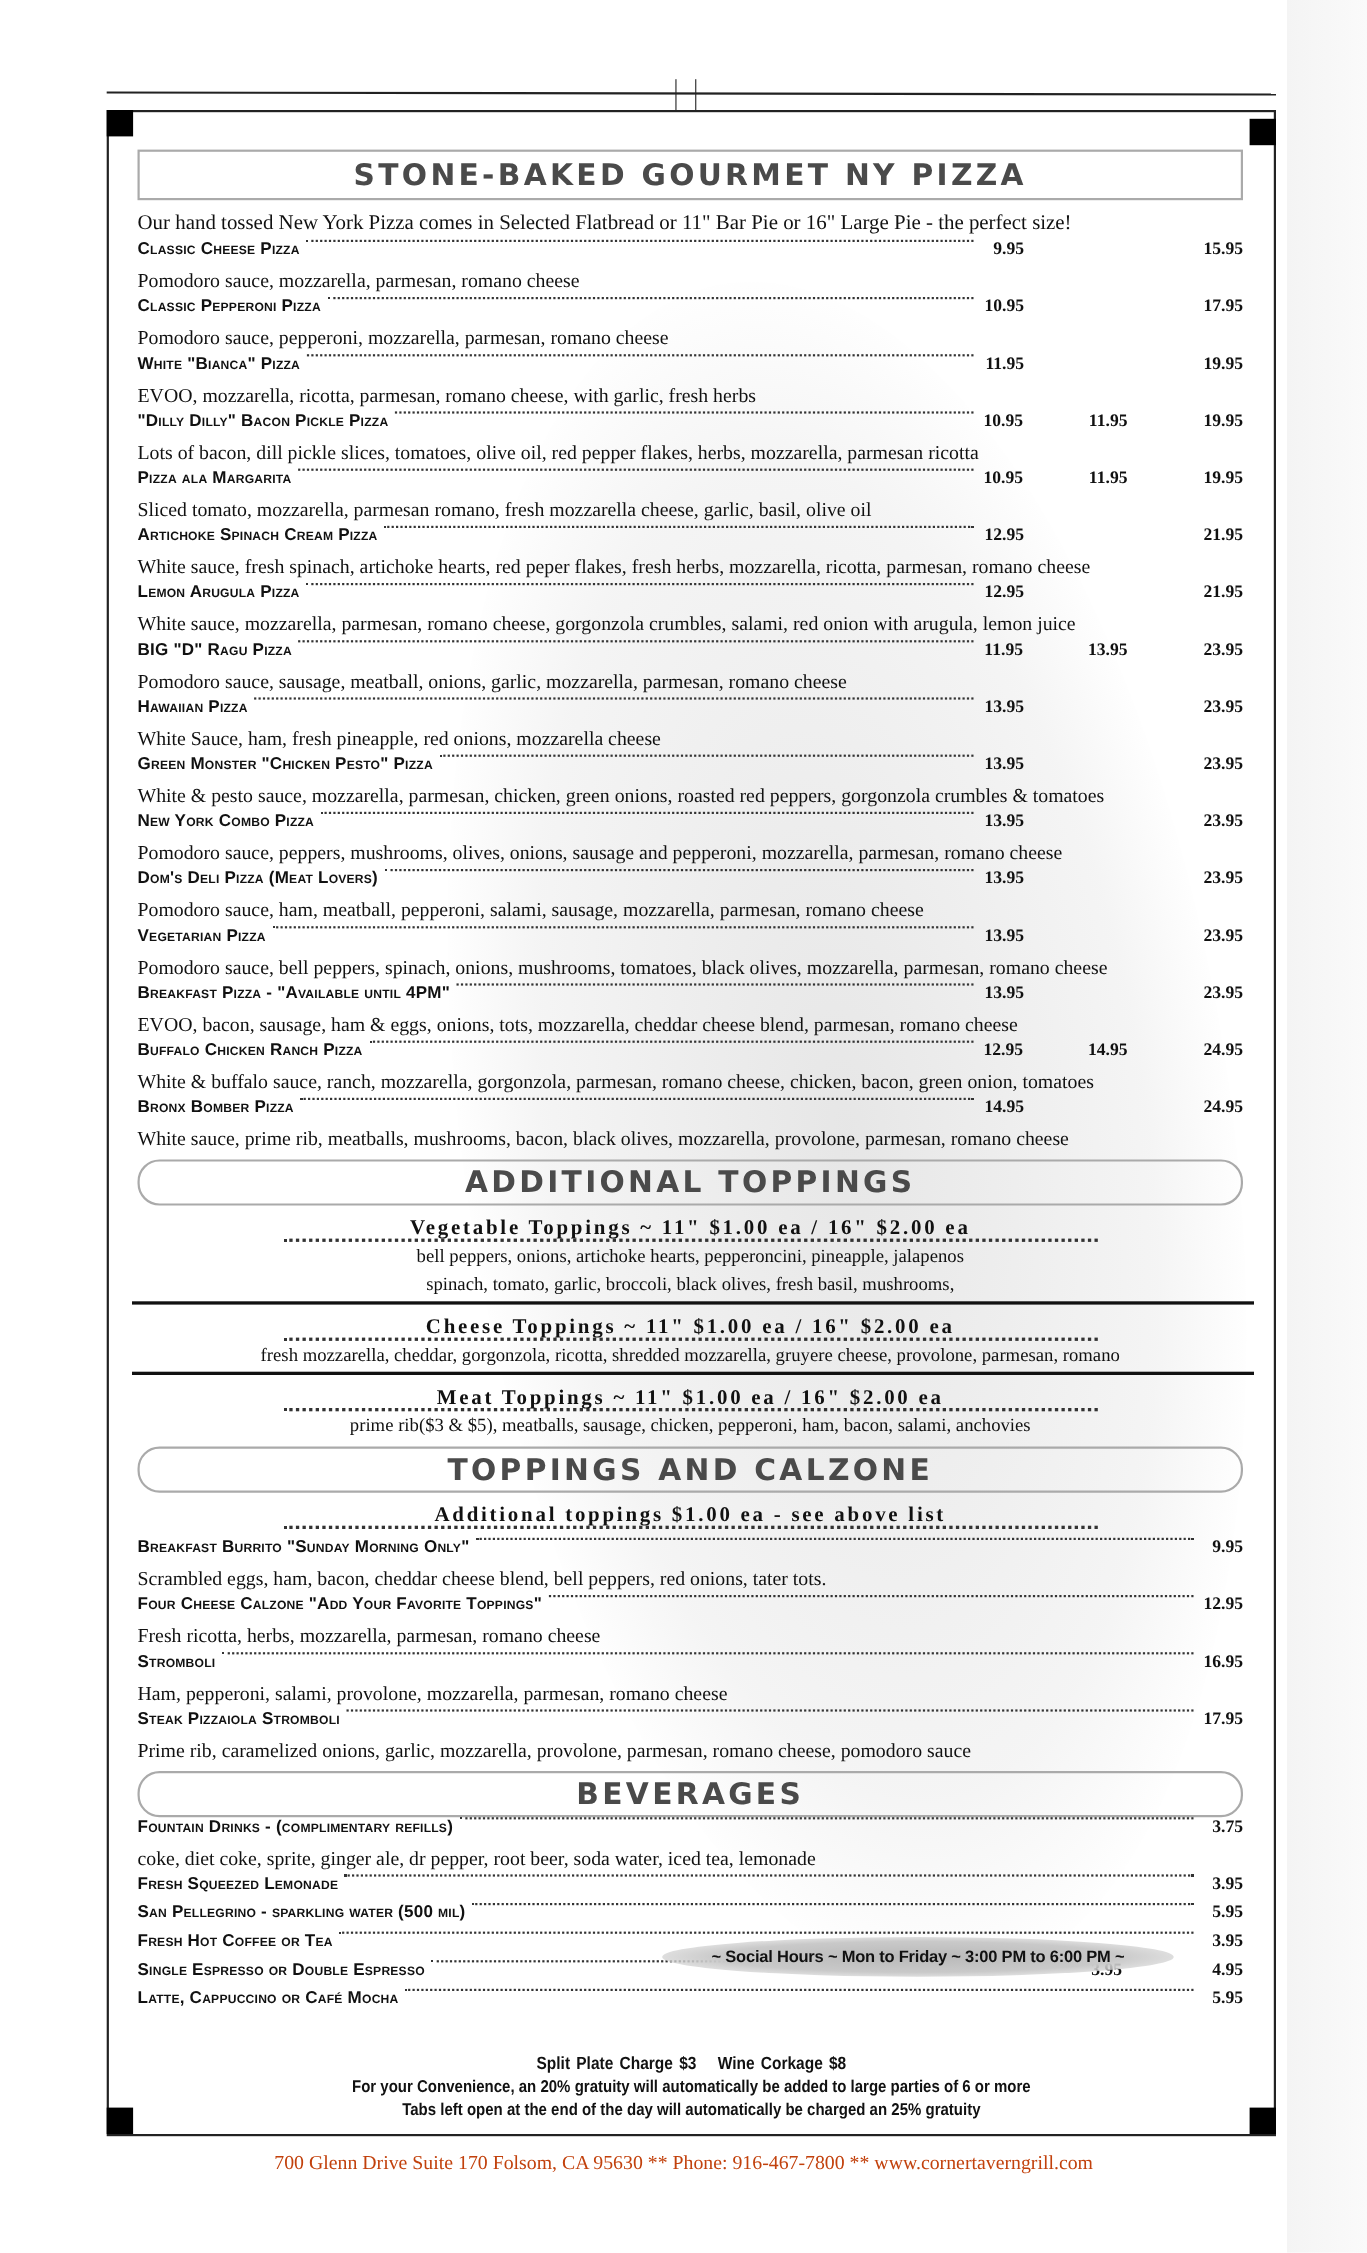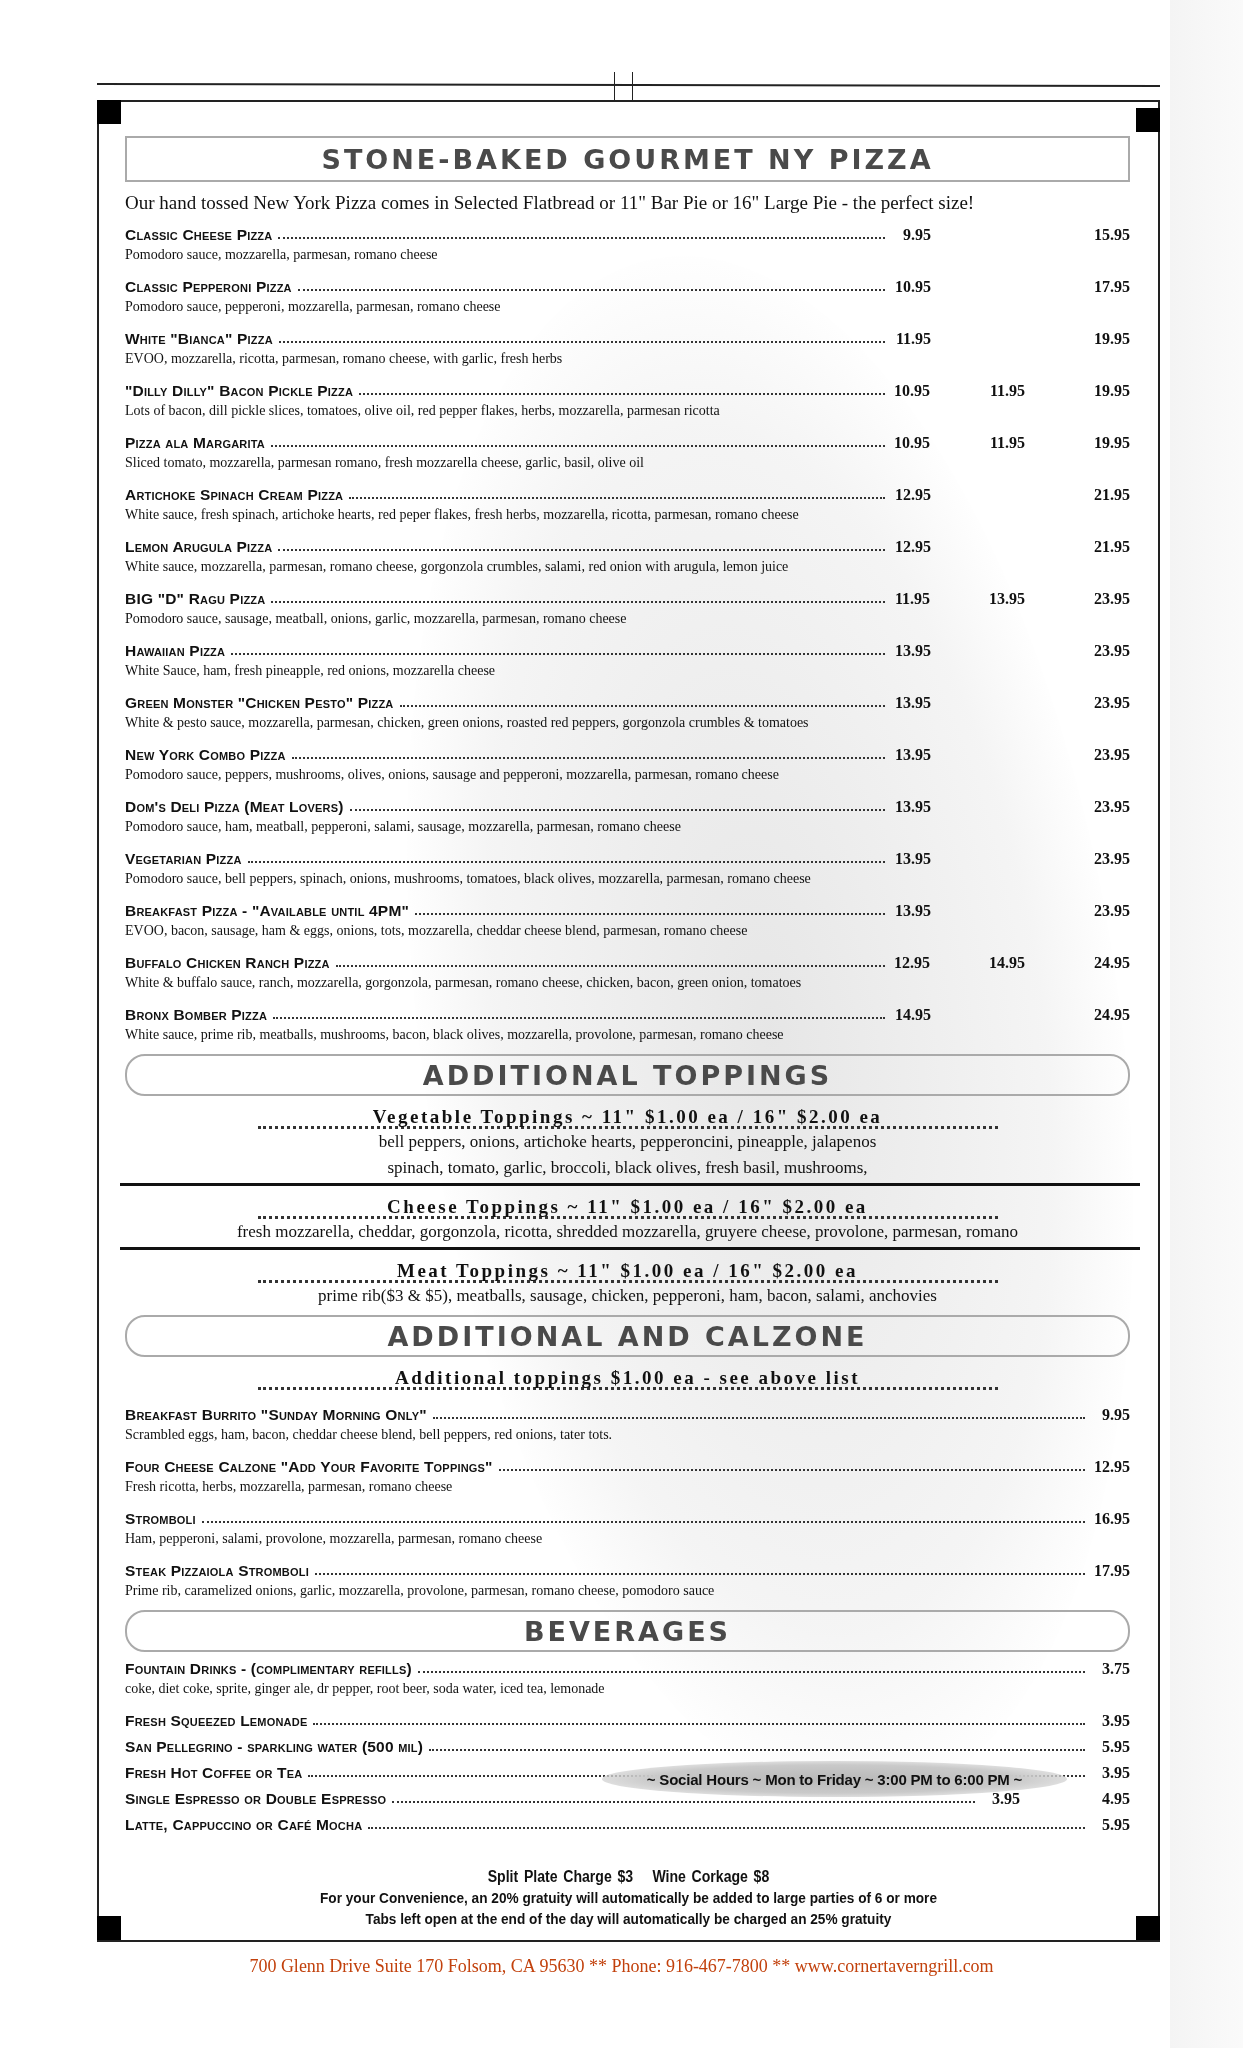--- a/index.html
+++ b/index.html
@@ -32,32 +32,32 @@
   .section-head {
     border: 2px solid #aaa; height: 46px; display: flex; align-items: center; justify-content: center;
     font-family: "DejaVu Sans", "Liberation Sans", sans-serif; font-weight: bold;
     font-size: 27px; letter-spacing: 3px; color: #4a4a4a;
   }
   .section-head.sm { height: 42px; border-radius: 20px; }
 
   .intro { text-align: left; font-size: 19px; margin-top: 10px; margin-bottom: 4px; }
 
   .item { position: relative; }
-  .item-row { display: flex; align-items: flex-end; height: 26px; }
+  .item-row { display: flex; align-items: flex-start; height: 26px; }
   .item-name {
     font-family: "Liberation Sans", "DejaVu Sans", sans-serif; font-weight: bold; font-size: 15.5px;
     font-variant: small-caps; text-transform: none; white-space: nowrap; letter-spacing: 0.2px;
     padding-right: 6px;
   }
   .dots { flex: 1; border-bottom: 2px dotted #333; margin-bottom: 5px; min-width: 10px; }
   .p { font-family: "Liberation Serif", serif; font-weight: bold; font-size: 16px; text-align: right; white-space: nowrap; }
   .p1 { width: 45px; }
   .p2 { width: 95px; }
   .p3 { width: 105px; }
-  .desc { font-size: 14px; height: 26px; line-height: 22px; }
+  .desc { font-size: 18px; height: 26px; line-height: 22px; }
 
   .tops-head {
     text-align: center; font-family: "Liberation Serif", serif; font-weight: bold; font-size: 19px;
     letter-spacing: 2.5px; padding-top: 10px;
   }
   .tops-dots { width: 740px; margin: 0 auto; border-bottom: 3px dotted #333; margin-top: -2px; }
   .tops-list { text-align: center; font-size: 17px; line-height: 26px; }
   .thick-rule { height: 3px; background: #111; width: 1020px; margin-left: -5px; }
 
   .social-badge {
@@ -269,21 +269,21 @@
       <div class="thick-rule" style="margin-top:2px"></div>
       <div class="tops-head">Cheese Toppings  ~ 11" $1.00 ea  /  16" $2.00 ea</div>
       <div class="tops-dots"></div>
       <div class="tops-list">fresh mozzarella, cheddar, gorgonzola, ricotta, shredded mozzarella, gruyere cheese, provolone, parmesan, romano</div>
       <div class="thick-rule" style="margin-top:2px"></div>
       <div class="tops-head">Meat Toppings  ~ 11" $1.00 ea  /  16" $2.00 ea</div>
       <div class="tops-dots"></div>
       <div class="tops-list">prime rib($3 &amp; $5), meatballs, sausage, chicken, pepperoni, ham, bacon, salami, anchovies</div>
     </div>
 
-  <div class="section-head sm" style="margin-top:6px">ADDITIONAL AND CALZONE</div>
+  <div class="section-head sm" style="margin-top:6px">TOPPINGS AND CALZONE</div>
   <div class="tops-head">Additional toppings $1.00 ea - see above list</div>
   <div class="tops-dots" style="margin-bottom:8px"></div>
   <div id="stromboli-list">
       <div class="item">
         <div class="item-row">
           <span class="item-name">Breakfast Burrito "Sunday Morning Only"</span>
           <span class="dots"></span>
           <span class="p" style="width:45px">9.95</span>
         </div>
         <div class="desc">Scrambled eggs, ham, bacon, cheddar cheese blend, bell peppers, red onions, tater tots.</div>

